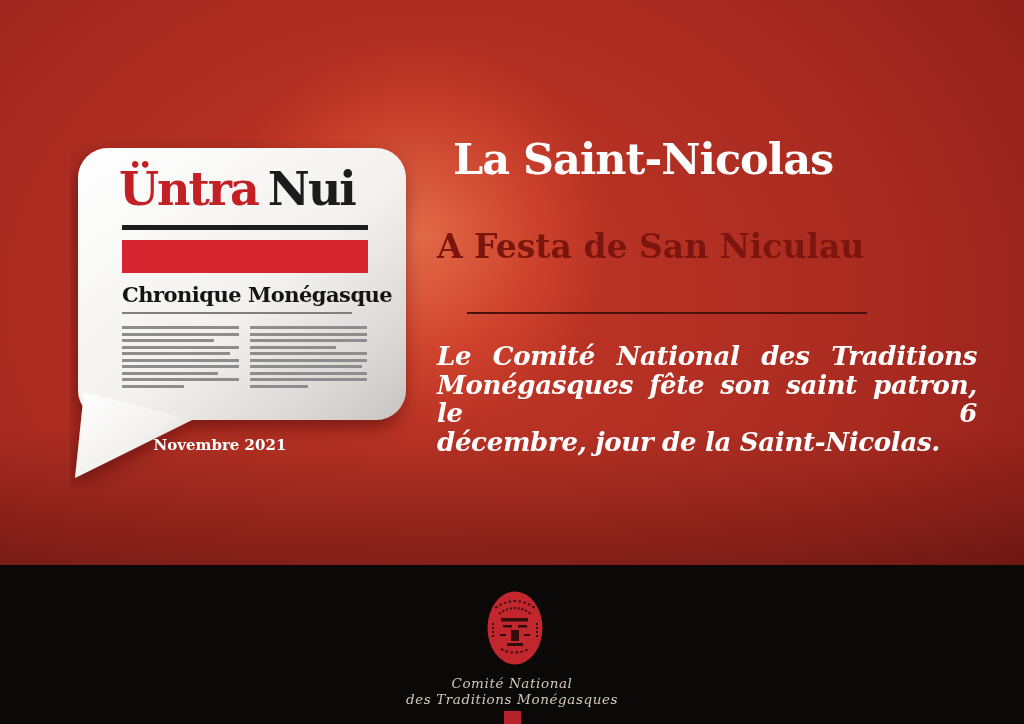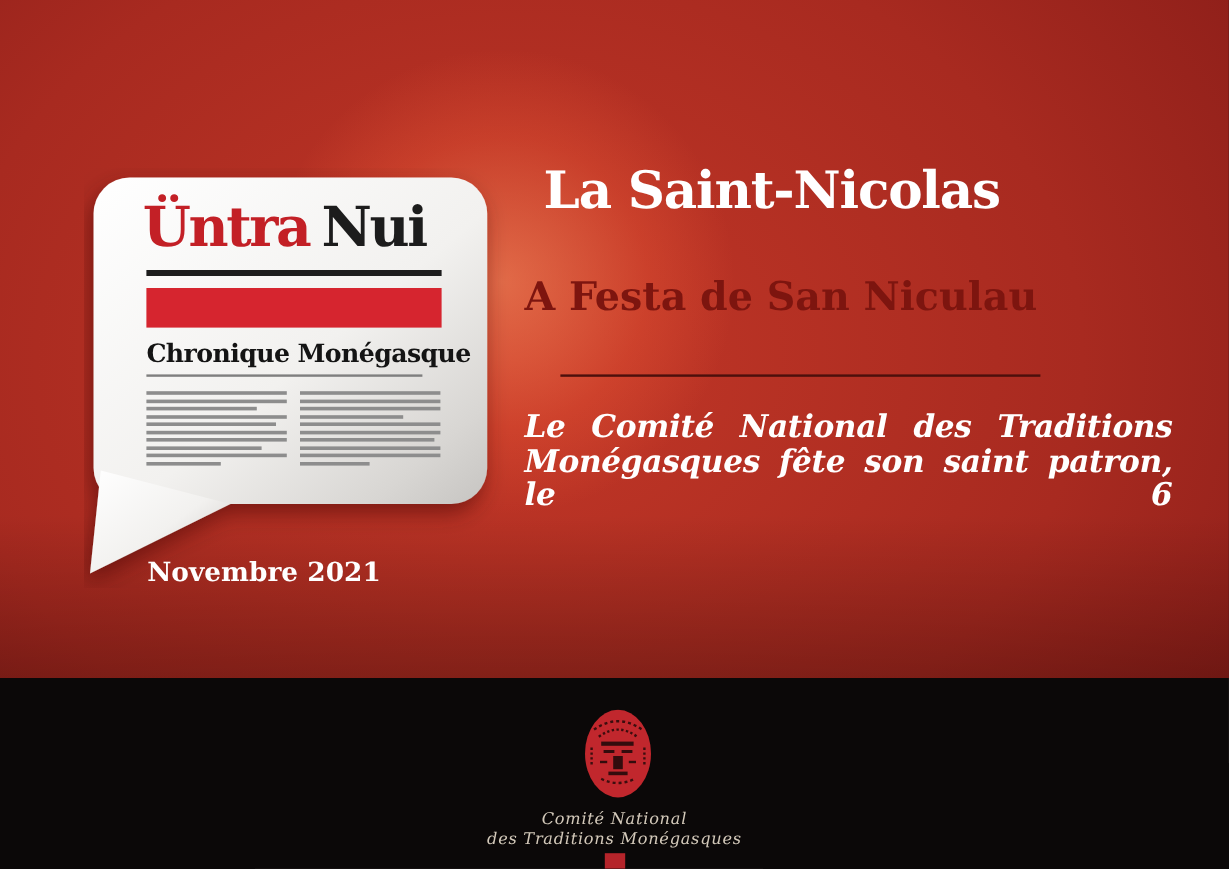--- a/index.html
+++ b/index.html
@@ -24,21 +24,21 @@
   .black-rule{position:absolute;left:52px;top:85px;width:246px;height:5px;background:#1d1d1d;}
   .red-bar{position:absolute;left:52px;top:100px;width:246px;height:33px;background:#d6252f;}
   .tagline{position:absolute;left:52px;top:142px;width:250px;font-size:21px;
     font-weight:bold;color:#141414;letter-spacing:-0.5px;white-space:nowrap;}
   .gray-rule{position:absolute;left:52px;top:172px;width:230px;height:2px;background:#7f7f7f;}
   .fake-col{position:absolute;top:186px;display:flex;flex-direction:column;gap:3.5px;}
   .col-left{left:52px;}
   .col-right{left:180px;}
   .fake-col span{display:block;height:3px;background:#8d8d8d;}
   .logo-date{position:absolute;left:0;top:296px;width:300px;text-align:center;
-    color:#ffffff;font-size:22px;font-weight:bold;margin-top:28px;}
+    color:#ffffff;font-size:15px;font-weight:bold;}
 
   
   .content{position:absolute;left:437px;top:0;width:540px;}
   .title{position:absolute;left:0;top:118px;width:470px;margin:16px;text-align:left;
     color:#ffffff;font-size:43px;font-weight:bold;letter-spacing:-1px;}
   .subtitle{position:absolute;left:0;top:227px;width:470px;
     color:#7d150f;font-size:33px;font-weight:bold;}
   .divider{position:absolute;left:30px;top:312px;width:400px;height:2px;background:#4c100c;}
   .paragraph{position:absolute;left:0;top:342px;width:540px;color:#ffffff;
     font-size:26px;font-style:italic;font-weight:bold;line-height:28.5px;letter-spacing:-0.3px;}
@@ -117,20 +117,21 @@
       <div class="logo-date">Novembre 2021</div>
     </div>
 
     <div class="content">
       <h1 class="title">La Saint-Nicolas</h1>
       <div class="subtitle">A Festa de San Niculau</div>
       <div class="divider"></div>
       <div class="paragraph">
         <div class="pline pjust">Le Comité National des Traditions</div>
         <div class="pline pjust">Monégasques fête son saint patron, le 6</div>
+        <div class="pline">décembre, jour de la Saint-Nicolas.</div>
       </div>
     </div>
   </div>
 
   <div class="footer">
     <svg class="emblem" width="56" height="74" viewBox="0 0 56 74">
       <ellipse cx="28" cy="37" rx="27.5" ry="36.5" fill="#c1272d"></ellipse>
       <g stroke="#240a0a" fill="none" stroke-width="2" opacity="0.85">
         <path d="M8 17 Q28 3 48 17" stroke-dasharray="2.5 2.5"></path>
         <path d="M12 23 Q28 11 44 23" stroke-dasharray="2 2"></path>

